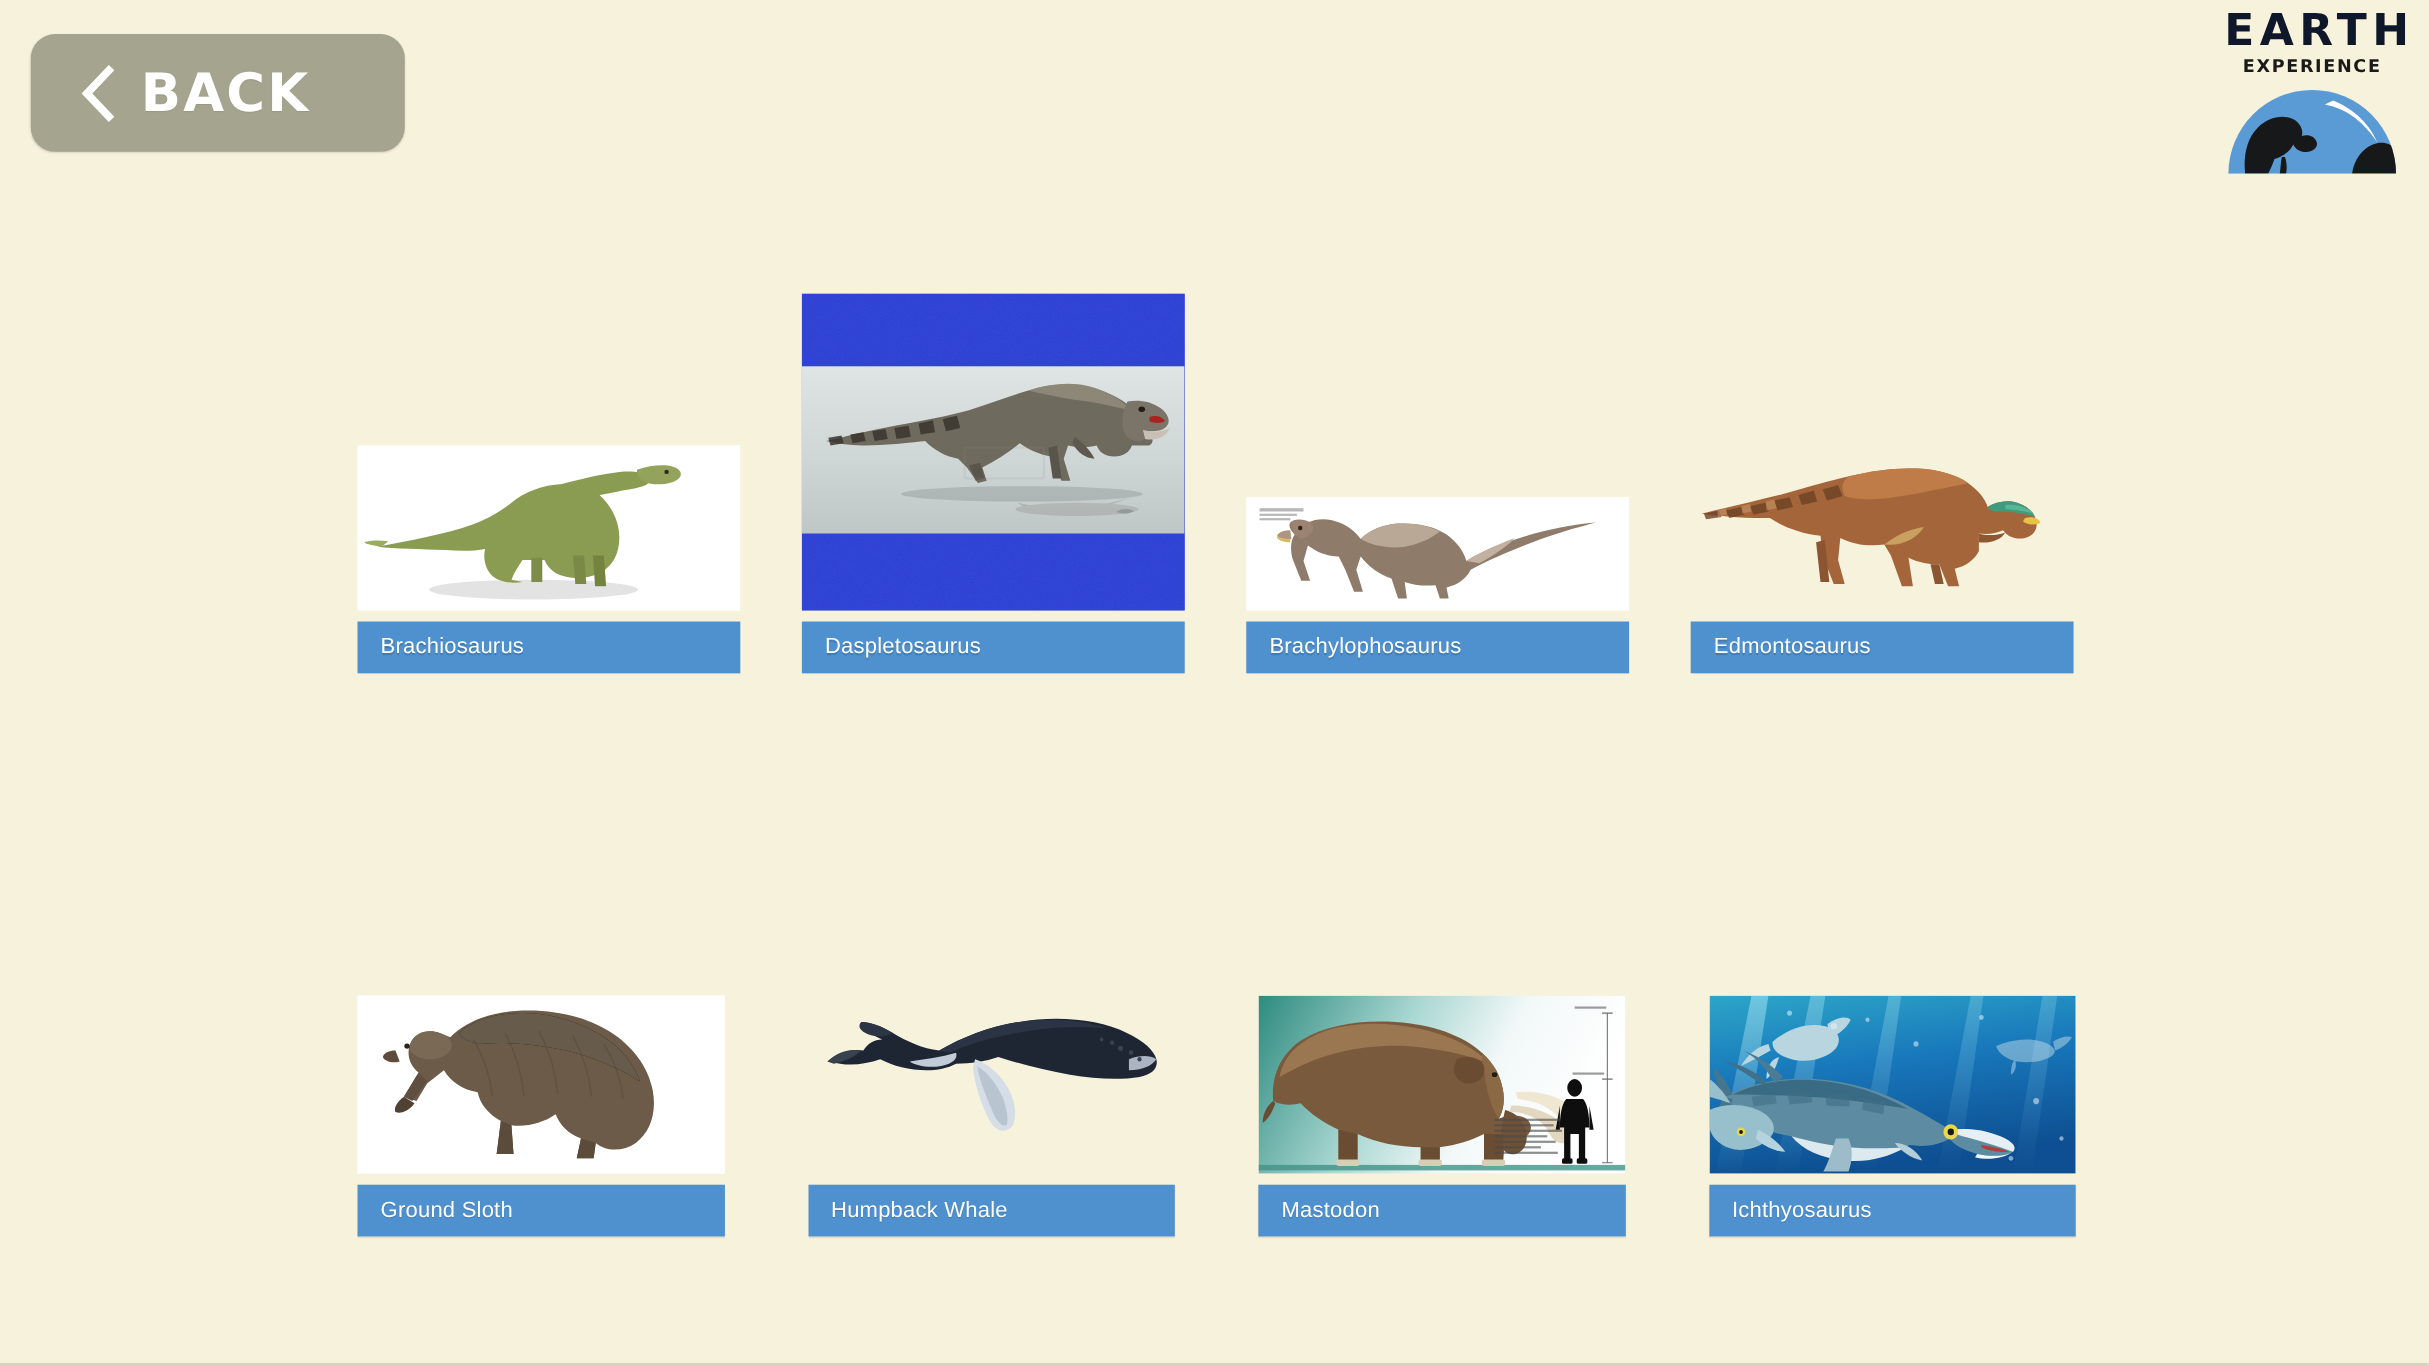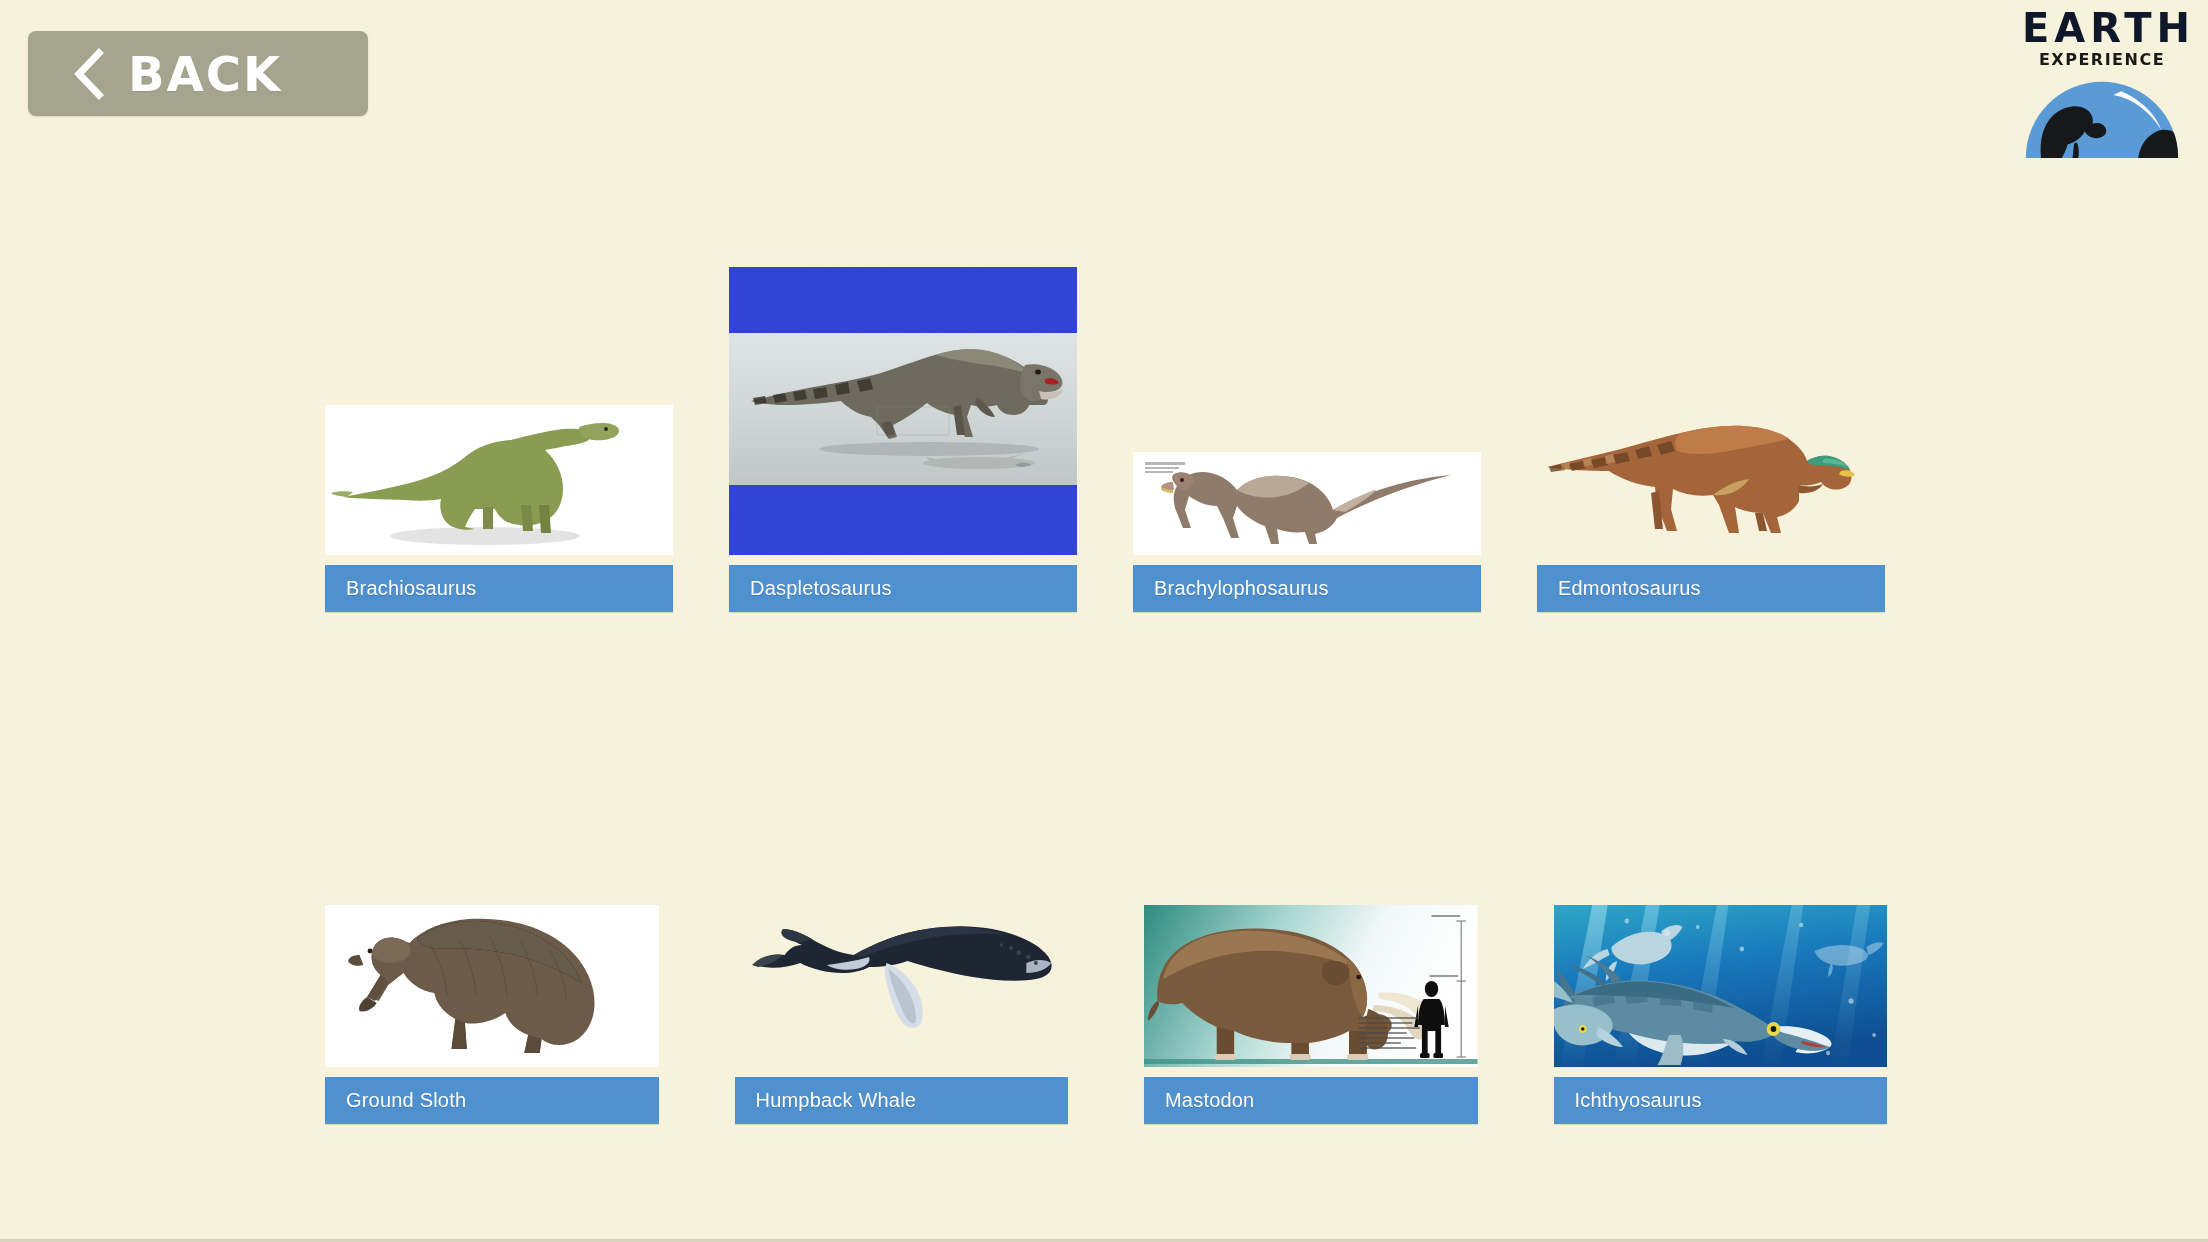--- a/index.html
+++ b/index.html
@@ -17,23 +17,23 @@
   }
   .page::after {
     content:"";
     position:absolute; left:0; right:0; bottom:0;
     height:3px; background:#d8d3bd;
   }
 
   
   .back-btn {
     position:absolute; left:28px; top:31px;
-    width:340px; height:85px;
+    width:340px; height:107px;
     background:#a5a48e;
-    border-radius:8px;
+    border-radius:22px;
     display:flex; align-items:center;
     padding-left:44px;
     cursor:pointer;
     box-shadow:0 1px 2px rgba(0,0,0,.12);
   }
   .back-chev { width:34px; height:52px; flex:0 0 auto; margin-right:22px; }
   .back-chev svg { display:block; }
   .back-label {
     color:#ffffff;
     font-size:48px;

